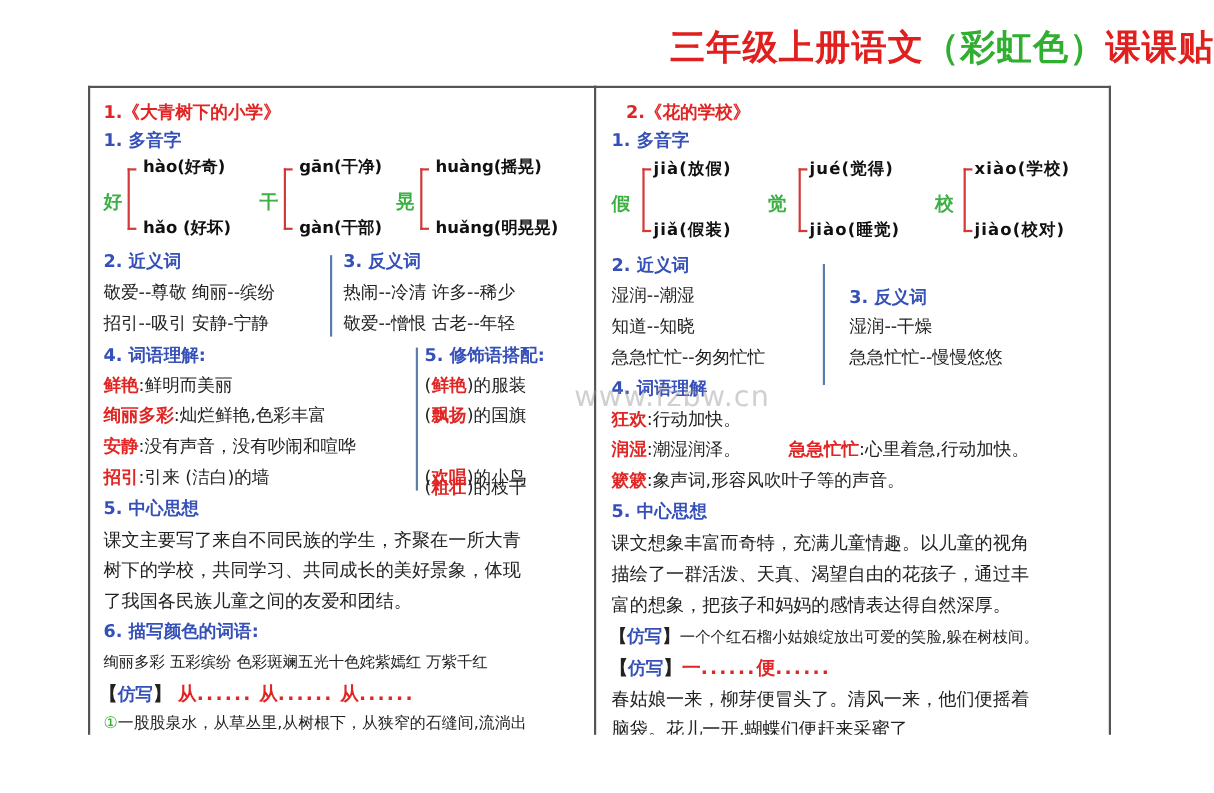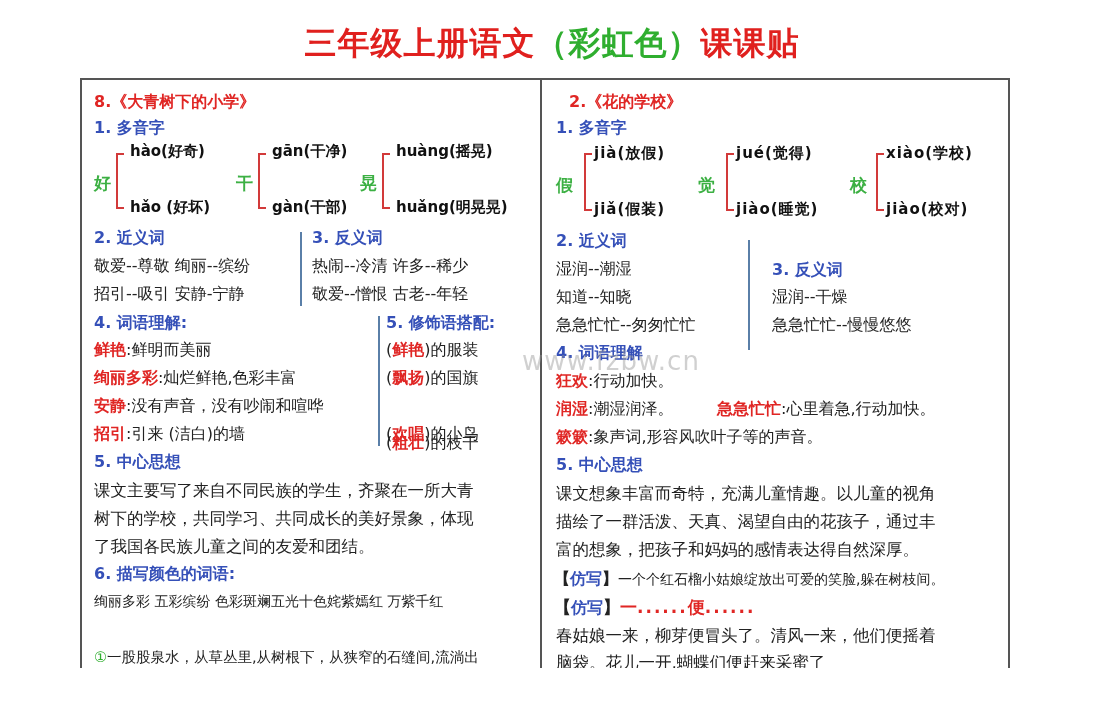--- a/index.html
+++ b/index.html
@@ -1,18 +1,18 @@
 <!DOCTYPE html>
 <html><head>
 <meta charset="utf-8">
 <style>
   * { margin:0; padding:0; box-sizing:border-box; }
   html, body { width:1104px; height:721px; background:#ffffff; overflow:hidden; }
   body { position:relative; font-family:"DejaVu Sans", sans-serif; color:#222; }
-  .title { position:absolute; left:0; top:22px; width:1104px; text-align:center; font-size:32px; font-weight:bold; color:#e0201e; letter-spacing:1px; }
+  .title { position:absolute; left:0; top:22px; width:1104px; text-align:right; font-size:32px; font-weight:bold; color:#e0201e; letter-spacing:1px; }
   .title .g { color:#2fae2f; }
   .panel { position:absolute; top:78px; height:590px; border:2px solid #555; border-bottom:none; overflow:hidden; background:#fff; }
   #p1 { left:80px; width:462px; }
   #p2 { left:540px; width:470px; }
   .abs { position:absolute; white-space:nowrap; }
   .lesson { font-size:16px; font-weight:bold; color:#e02624; }
   .h { font-size:16px; font-weight:bold; color:#3550b8; }
   .t { font-size:16px; color:#222; }
   .sm { font-size:14px; color:#222; }
   .red { color:#e02624; font-weight:bold; }
@@ -24,21 +24,21 @@
   .watermark { position:absolute; left:478px; top:346px; font-size:26px; color:rgba(150,150,150,0.45); font-family:"DejaVu Sans", sans-serif; letter-spacing:1px;margin-left:44px; }
 </style>
 </head>
 <body>
 
 <div class="title">
   <span>三年级上册语文</span><span class="g">（彩虹色）</span><span>课课贴</span>
 </div>
 
 <div class="panel" id="p1">
-  <div class="abs lesson" style="left:12px;top:12px;">8.《大青树下的小学》</div>
+  <div class="abs lesson" style="left:12px;top:12px;">1.《大青树下的小学》</div>
   <div class="abs h" style="left:12px;top:38px;">1. 多音字</div>
 
   <div class="abs char" style="left:12px;top:92px;">好</div>
   <div class="brk" style="left:34px;top:73px;height:56px;"></div>
   <div class="abs py" style="left:48px;top:62px;">hào(好奇)</div>
   <div class="abs py" style="left:48px;top:118px;">hǎo (好坏)</div>
 
   <div class="abs char" style="left:154px;top:92px;">干</div>
   <div class="brk" style="left:176px;top:73px;height:56px;"></div>
   <div class="abs py" style="left:190px;top:62px;">gān(干净)</div>
@@ -71,20 +71,26 @@
   <div class="abs t" style="left:304px;top:344px;">(<span class="red">欢唱</span>)<span>的小鸟</span></div>
 
   <div class="abs h" style="left:12px;top:372px;">5. 中心思想</div>
   <div class="abs t" style="left:12px;top:400px;font-size:16.5px;">课文主要写了来自不同民族的学生，齐聚在一所大青</div>
   <div class="abs t" style="left:12px;top:428px;font-size:16.5px;">树下的学校，共同学习、共同成长的美好景象，体现</div>
   <div class="abs t" style="left:12px;top:456px;font-size:16.5px;">了我国各民族儿童之间的友爱和团结。</div>
 
   <div class="abs h" style="left:12px;top:484px;">6. 描写颜色的词语:</div>
   <div class="abs sm" style="left:12px;top:513px;">绚丽多彩  五彩缤纷  色彩斑斓五光十色姹紫嫣红  万紫千红</div>
 
+  <div class="abs t" style="left:8px;top:539px;font-weight:bold;font-size:17px;">
+    <span>【</span><span class="h">仿写</span><span>】</span>
+    <span class="red">从</span><span class="dots">......</span>
+    <span class="red">从</span><span class="dots">......</span>
+    <span class="red">从</span><span class="dots">......</span>
+  </div>
   <div class="abs sm" style="left:12px;top:568px;font-size:14.5px;"><span style="color:#2fae2f;">①</span><span>一股股泉水，从草丛里,从树根下，从狭窄的石缝间,流淌出</span></div>
 </div>
 
 <div class="panel" id="p2">
   <div class="abs lesson" style="left:14px;top:12px;margin-left:13px;">2.《花的学校》</div>
   <div class="abs h" style="left:14px;top:38px;">1. 多音字</div>
 
   <div class="abs char" style="left:14px;top:94px;">假</div>
   <div class="brk" style="left:42px;top:73px;height:58px;"></div>
   <div class="abs py" style="left:52px;top:64px;letter-spacing:1px;">jià(放假)</div>

